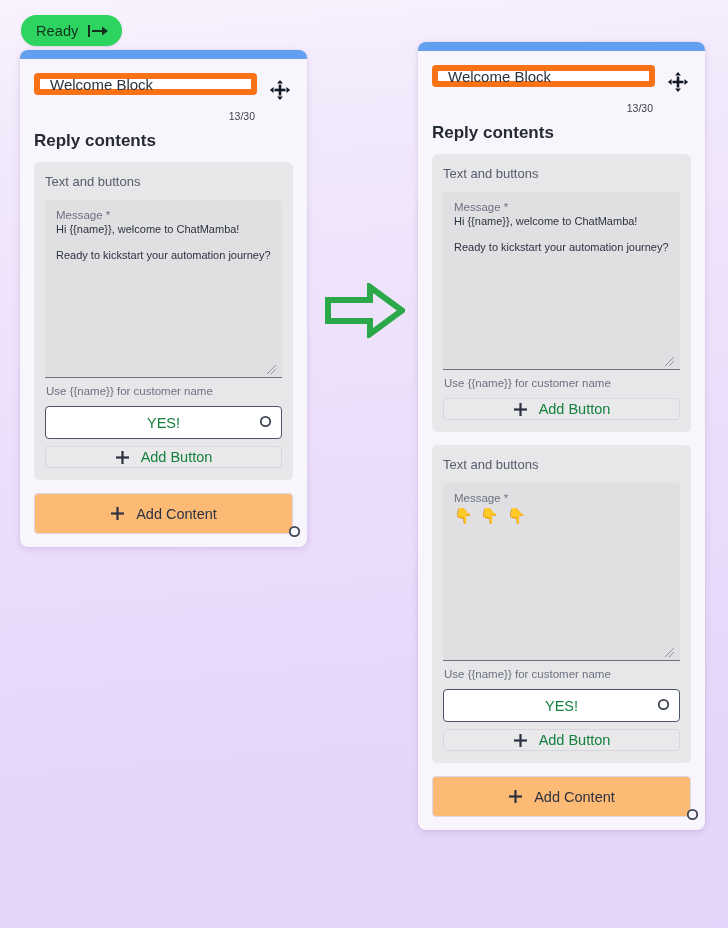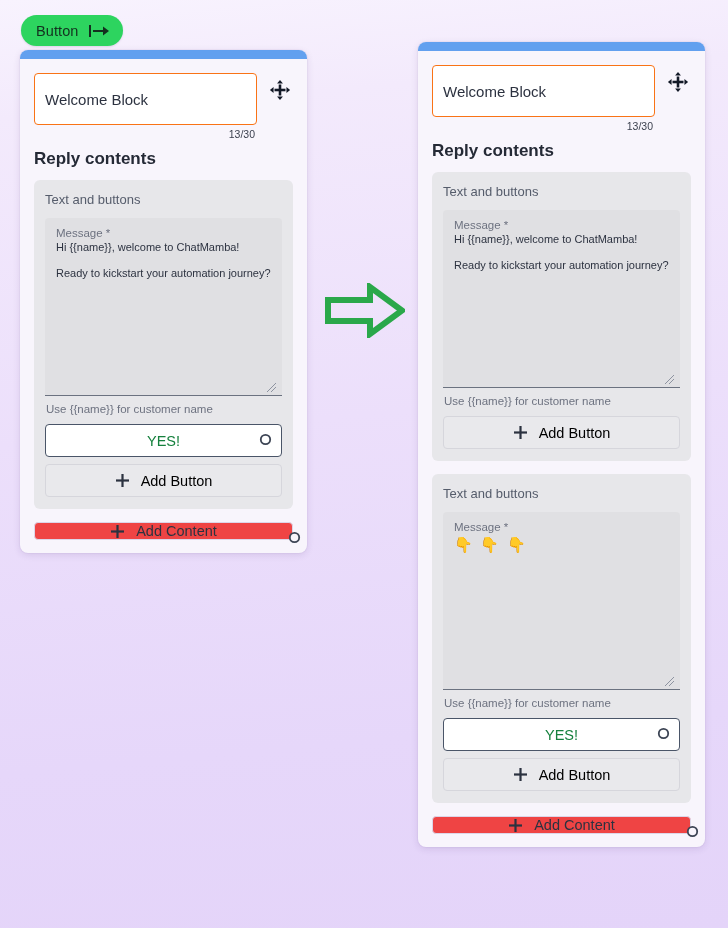--- a/index.html
+++ b/index.html
@@ -58,23 +58,23 @@
     padding: 14px 14px 13px 14px;
   }
 
   .title-row {
     display: flex;
     align-items: flex-start;
     gap: 10px;
   }
   .title-input {
     flex: 1;
-    height: 52px;
+    height: 22px;
     background: #ffffff;
-    border: 1px solid #f97316;
+    border: 6px solid #f97316;
     border-radius: 4px;
     display: flex;
     align-items: center;
     padding: 0 10px;
     box-sizing: border-box;
     font-size: 15px;
     color: #2c3240;
   }
   .move-icon {
     width: 26px;
@@ -163,35 +163,35 @@
   .reply-btn .dot {
     position: absolute;
     right: 9px;
     top: 50%;
     transform: translateY(-50%);
   }
   .ghost-btn {
     background: #e9e9ec;
     border: 1px solid #d6d6dc;
     border-radius: 4px;
-    height: 33px;
+    height: 22px;
     margin-top: 7px;
     display: flex;
     align-items: center;
     justify-content: center;
     gap: 11px;
     font-size: 14.5px;
-    color: #000000;
+    color: #15803d;
     box-sizing: border-box;
   }
   .add-content-btn {
-    background: #ef4444;
+    background: #fdba74;
     border: 1px solid #dcd6e8;
     border-radius: 4px;
-    height: 18px;
+    height: 41px;
     margin-top: 13px;
     display: flex;
     align-items: center;
     justify-content: center;
     gap: 11px;
     font-size: 14.5px;
     color: #2c3240;
     box-sizing: border-box;
   }
   .plus {
@@ -211,21 +211,21 @@
   .flow-arrow {
     position: absolute;
     left: 325px;
     top: 283px;
   }
 </style>
 </head>
 <body>
 
 <div class="start-pill">
-  <span class="label">Button</span>
+  <span class="label">Ready</span>
   <span class="arrow-glyph">
     <svg width="22" height="14" viewBox="0 0 22 14" aria-hidden="true">
       <rect x="1" y="1" width="2" height="12" fill="#14301f"></rect>
       <rect x="5" y="6" width="12" height="2" fill="#14301f"></rect>
       <polygon points="15,2.5 21,7 15,11.5" fill="#14301f"></polygon>
     </svg>
   </span>
 </div>
 
 <div class="flow-arrow">

